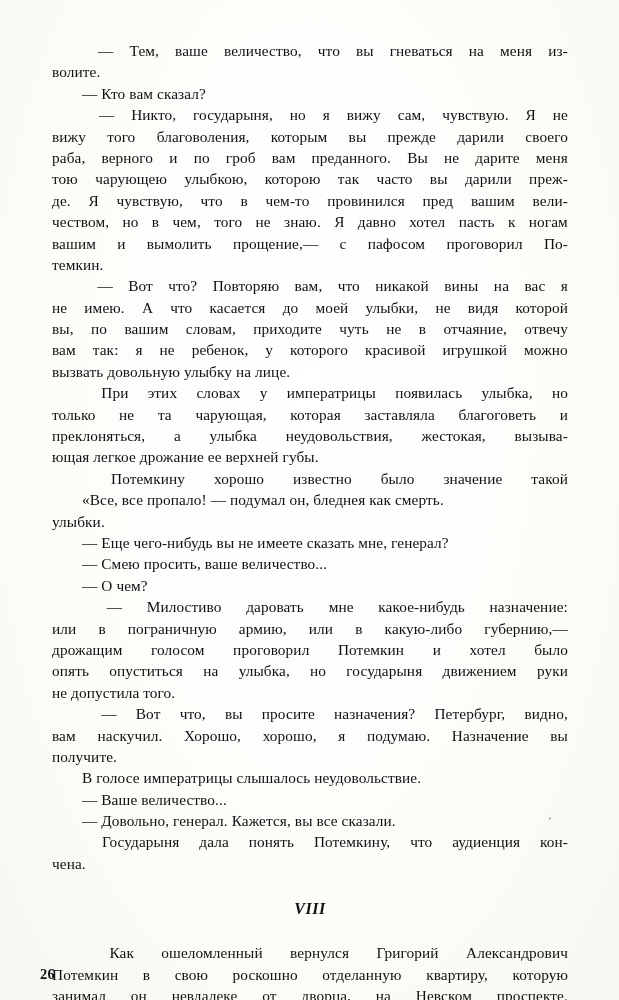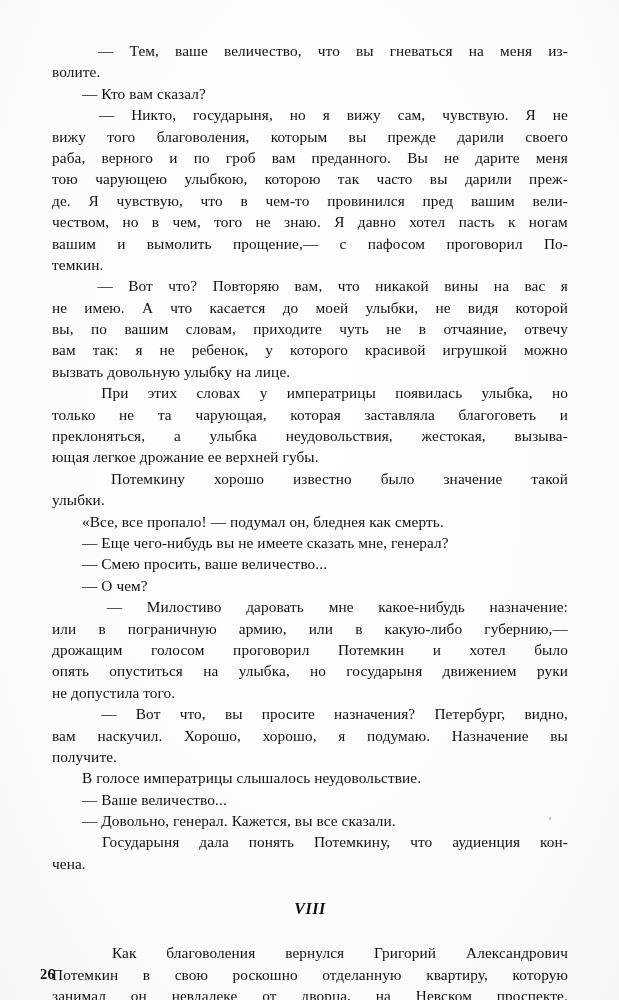--- a/index.html
+++ b/index.html
@@ -111,22 +111,22 @@
       <div class="ln just ind"><span>—</span><span>Вот</span><span>что?</span><span>Повторяю</span><span>вам,</span><span>что</span><span>никакой</span><span>вины</span><span>на</span><span>вас</span><span>я</span></div>
       <div class="ln just"><span>не</span><span>имею.</span><span>А</span><span>что</span><span>касается</span><span>до</span><span>моей</span><span>улыбки,</span><span>не</span><span>видя</span><span>которой</span></div>
       <div class="ln just"><span>вы,</span><span>по</span><span>вашим</span><span>словам,</span><span>приходите</span><span>чуть</span><span>не</span><span>в</span><span>отчаяние,</span><span>отвечу</span></div>
       <div class="ln just"><span>вам</span><span>так:</span><span>я</span><span>не</span><span>ребенок,</span><span>у</span><span>которого</span><span>красивой</span><span>игрушкой</span><span>можно</span></div>
       <div class="ln flush"><span>вызвать довольную улыбку на лице.</span></div>
       <div class="ln just ind"><span>При</span><span>этих</span><span>словах</span><span>у</span><span>императрицы</span><span>появилась</span><span>улыбка,</span><span>но</span></div>
       <div class="ln just"><span>только</span><span>не</span><span>та</span><span>чарующая,</span><span>которая</span><span>заставляла</span><span>благоговеть</span><span>и</span></div>
       <div class="ln just"><span>преклоняться,</span><span>а</span><span>улыбка</span><span>неудовольствия,</span><span>жестокая,</span><span>вызыва-</span></div>
       <div class="ln flush"><span>ющая легкое дрожание ее верхней губы.</span></div>
       <div class="ln just ind"><span>Потемкину</span><span>хорошо</span><span>известно</span><span>было</span><span>значение</span><span>такой</span></div>
+      <div class="ln flush ind"><span>«Все, все пропало! — подумал он, бледнея как смерть.</span></div>
       <div class="ln flush"><span>улыбки.</span></div>
-      <div class="ln flush ind"><span>«Все, все пропало! — подумал он, бледнея как смерть.</span></div>
       <div class="ln flush ind"><span>— Еще чего-нибудь вы не имеете сказать мне, генерал?</span></div>
       <div class="ln flush ind"><span>— Смею просить, ваше величество...</span></div>
       <div class="ln flush ind"><span>— О чем?</span></div>
       <div class="ln just ind"><span>—</span><span>Милостиво</span><span>даровать</span><span>мне</span><span>какое-нибудь</span><span>назначение:</span></div>
       <div class="ln just"><span>или</span><span>в</span><span>пограничную</span><span>армию,</span><span>или</span><span>в</span><span>какую-либо</span><span>губернию,—</span></div>
       <div class="ln just"><span>дрожащим</span><span>голосом</span><span>проговорил</span><span>Потемкин</span><span>и</span><span>хотел</span><span>было</span></div>
       <div class="ln just"><span>опять</span><span>опуститься</span><span>на</span><span>улыбка,</span><span>но</span><span>государыня</span><span>движением</span><span>руки</span></div>
       <div class="ln flush"><span>не допустила того.</span></div>
       <div class="ln just ind"><span>—</span><span>Вот</span><span>что,</span><span>вы</span><span>просите</span><span>назначения?</span><span>Петербург,</span><span>видно,</span></div>
       <div class="ln just"><span>вам</span><span>наскучил.</span><span>Хорошо,</span><span>хорошо,</span><span>я</span><span>подумаю.</span><span>Назначение</span><span>вы</span></div>
@@ -134,21 +134,21 @@
       <div class="ln flush ind"><span>В голосе императрицы слышалось неудовольствие.</span></div>
       <div class="ln flush ind"><span>— Ваше величество...</span></div>
       <div class="ln flush ind"><span>— Довольно, генерал. Кажется, вы все сказали.</span></div>
       <div class="ln just ind"><span>Государыня</span><span>дала</span><span>понять</span><span>Потемкину,</span><span>что</span><span>аудиенция</span><span>кон-</span></div>
       <div class="ln flush"><span>чена.</span></div>
     </div>
 
   <div class="chapter">VIII</div>
 
   <div id="after-lines">
-      <div class="ln just ind"><span>Как</span><span>благоволения</span><span>вернулся</span><span>Григорий</span><span>Александрович</span></div>
+      <div class="ln just ind"><span>Как</span><span>ошеломленный</span><span>вернулся</span><span>Григорий</span><span>Александрович</span></div>
       <div class="ln just"><span>Потемкин</span><span>в</span><span>свою</span><span>роскошно</span><span>отделанную</span><span>квартиру,</span><span>которую</span></div>
       <div class="ln just"><span>занимал</span><span>он</span><span>невдалеке</span><span>от</span><span>дворца,</span><span>на</span><span>Невском</span><span>проспекте.</span></div>
     </div>
 </div>
 
 <div class="speck"></div>
 
 <div class="folio">26</div>
 
 </body></html>

